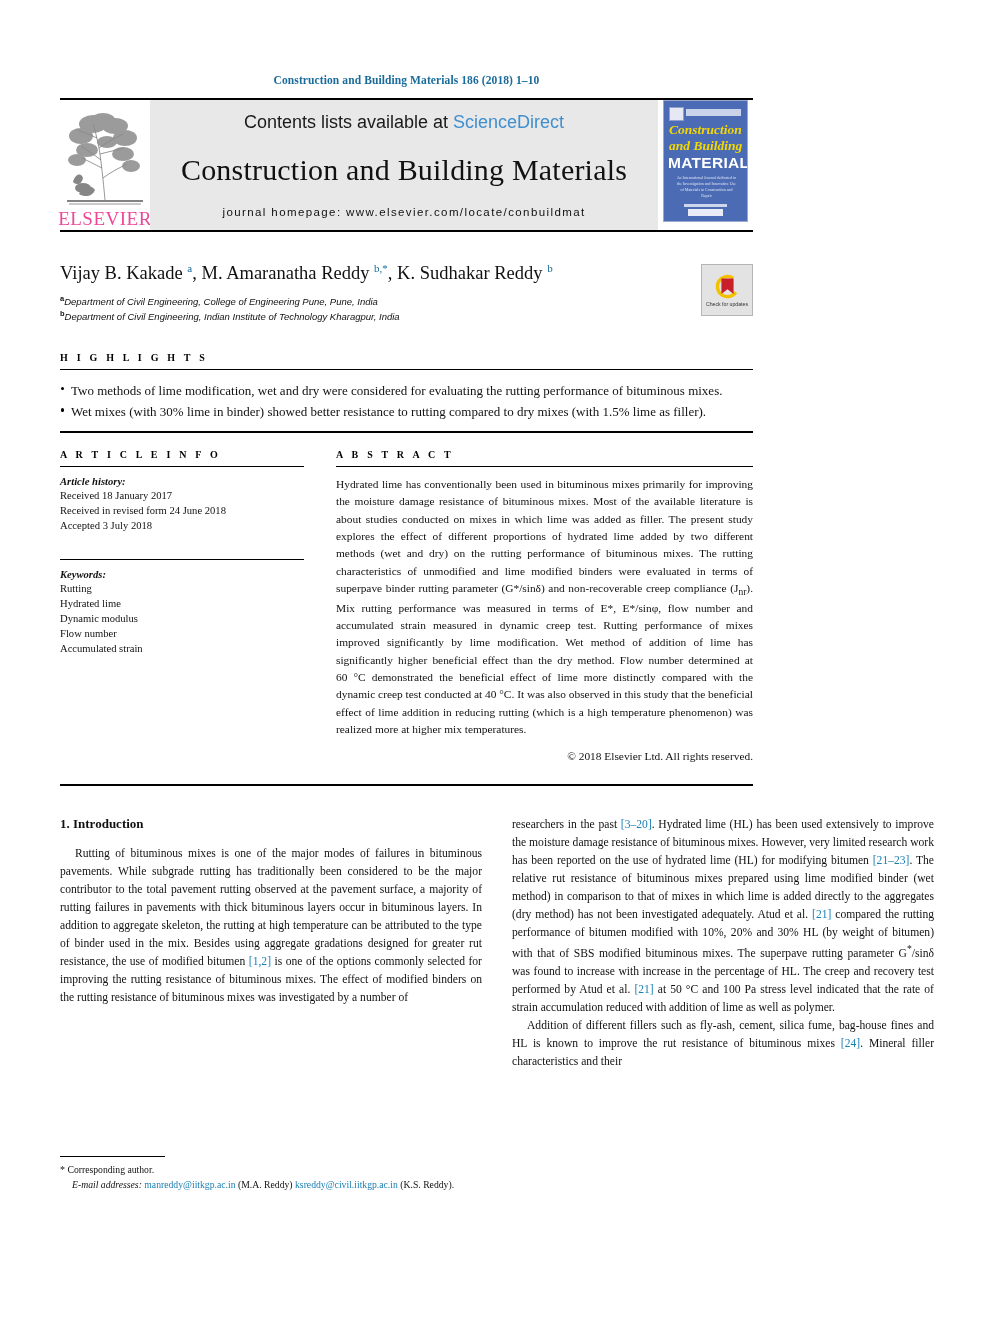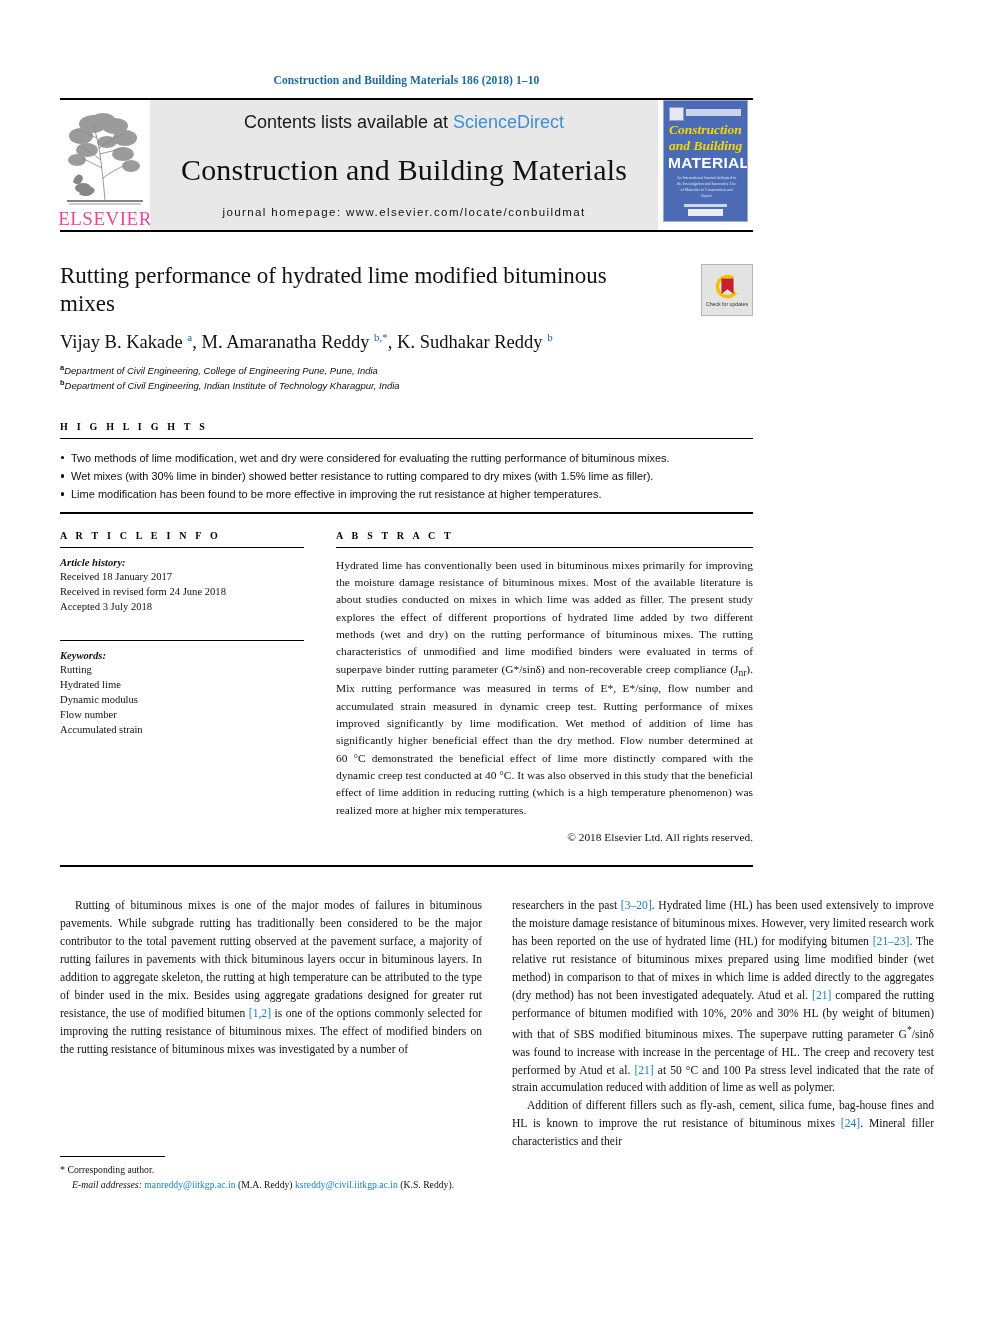--- a/index.html
+++ b/index.html
@@ -173,22 +173,22 @@
   
   .highlights { margin:28px 60px 0 60px; }
   .sect-label {
     font-family:"Liberation Serif", serif;
     font-weight:bold; font-size:10px;
     letter-spacing:3.2px; color:#000;
     margin-bottom:6px;
   }
   .hl-list { margin:0; padding:10px 0 8px 0; }
   .hl-item {
-    font-family:Liberation Sans, sans-serif;
-    font-size:11px; line-height:1.65; color:#111;
+    font-family:Liberation Serif, serif;
+    font-size:13px; line-height:1.65; color:#111;
     padding-left:11px; position:relative;
   }
   .hl-item:before {
     content:""; position:absolute; left:1px; top:7px;
     width:3.2px; height:3.2px; border-radius:50%; background:#000;
   }
 
   
   .infoabs { margin:16px 60px 16px 60px; display:flex; gap:32px; }
   .col-info { width:244px; flex:0 0 244px; }
@@ -318,21 +318,20 @@
         <div class="blurb">An International Journal dedicated to the Investigation and Innovative Use of Materials in Construction and Repair</div>
         <div class="footline"></div>
         <div class="foot"></div>
       </div>
     </div>
 
   </div>
   <div class="masthead-rule-bottom"></div>
 
   <div class="titleblock">
-    <h1 class="art-title">Rutting performance of hydrated lime modified bituminous mixes</h1>
     <div class="authors">Vijay B. Kakade <sup>a</sup>, M. Amaranatha Reddy <sup>b,*</sup>, K. Sudhakar Reddy <sup>b</sup></div>
     <div class="affil">
       <div><sup>a</sup><span>Department of Civil Engineering, College of Engineering Pune, Pune, India</span></div>
       <div><sup>b</sup><span>Department of Civil Engineering, Indian Institute of Technology Kharagpur, India</span></div>
     </div>
 
     <div class="crossmark">
       <svg width="27" height="27" viewBox="0 0 40 40">
         <circle cx="20" cy="20" r="15" fill="none" stroke="#f2c200" stroke-width="5" stroke-dasharray="70 24" transform="rotate(35 20 20)"></circle>
         <path d="M11 8 H29 V31 L20 24 L11 31 Z" fill="#c8202a"></path>
@@ -340,21 +339,20 @@
       <div class="cmtxt">Check for updates</div>
     </div>
   </div>
 
   <div class="highlights">
     <div class="sect-label">H I G H L I G H T S</div>
     <div class="rule-thin"></div>
     <div class="hl-list">
       <div class="hl-item">Two methods of lime modification, wet and dry were considered for evaluating the rutting performance of bituminous mixes.</div>
       <div class="hl-item">Wet mixes (with 30% lime in binder) showed better resistance to rutting compared to dry mixes (with 1.5% lime as filler).</div>
-      <div class="hl-item">Lime modification has been found to be more effective in improving the rut resistance at higher temperatures.</div>
     </div>
     <div class="rule-thick"></div>
   </div>
 
   <div class="infoabs">
 
     <div class="col-info">
       <div class="sect-label">A R T I C L E   I N F O</div>
       <div class="rule-thin"></div>
       <div class="meta-block">
@@ -381,20 +379,21 @@
       <div class="abs-body">Hydrated lime has conventionally been used in bituminous mixes primarily for improving the moisture damage resistance of bituminous mixes. Most of the available literature is about studies conducted on mixes in which lime was added as filler. The present study explores the effect of different proportions of hydrated lime added by two different methods (wet and dry) on the rutting performance of bituminous mixes. The rutting characteristics of unmodified and lime modified binders were evaluated in terms of superpave binder rutting parameter (G*/sinδ) and non-recoverable creep compliance (J<sub>nr</sub>). Mix rutting performance was measured in terms of E*, E*/sinφ, flow number and accumulated strain measured in dynamic creep test. Rutting performance of mixes improved significantly by lime modification. Wet method of addition of lime has significantly higher beneficial effect than the dry method. Flow number determined at 60&nbsp;°C demonstrated the beneficial effect of lime more distinctly compared with the dynamic creep test conducted at 40&nbsp;°C. It was also observed in this study that the beneficial effect of lime addition in reducing rutting (which is a high temperature phenomenon) was realized more at higher mix temperatures.</div>
       <div class="copyright">© 2018 Elsevier Ltd. All rights reserved.</div>
     </div>
 
   </div>
 
   <div style="margin:22px 60px 0 60px;" class="rule-thick"></div>
 
   <div class="bodycols">
     <div class="bcol">
+      <div class="h2">1. Introduction</div>
       <p class="para">Rutting of bituminous mixes is one of the major modes of failures in bituminous pavements. While subgrade rutting has traditionally been considered to be the major contributor to the total pavement rutting observed at the pavement surface, a majority of rutting failures in pavements with thick bituminous layers occur in bituminous layers. In addition to aggregate skeleton, the rutting at high temperature can be attributed to the type of binder used in the mix. Besides using aggregate gradations designed for greater rut resistance, the use of modified bitumen <span class="ref">[1,2]</span> is one of the options commonly selected for improving the rutting resistance of bituminous mixes. The effect of modified binders on the rutting resistance of bituminous mixes was investigated by a number of</p>
     </div>
     <div class="bcol">
       <p class="para" style="text-indent:0;">researchers in the past <span class="ref">[3–20]</span>. Hydrated lime (HL) has been used extensively to improve the moisture damage resistance of bituminous mixes. However, very limited research work has been reported on the use of hydrated lime (HL) for modifying bitumen <span class="ref">[21–23]</span>. The relative rut resistance of bituminous mixes prepared using lime modified binder (wet method) in comparison to that of mixes in which lime is added directly to the aggregates (dry method) has not been investigated adequately. Atud et al. <span class="ref">[21]</span> compared the rutting performance of bitumen modified with 10%, 20% and 30% HL (by weight of bitumen) with that of SBS modified bituminous mixes. The superpave rutting parameter G<sup>*</sup>/sinδ was found to increase with increase in the percentage of HL. The creep and recovery test performed by Atud et al. <span class="ref">[21]</span> at 50&nbsp;°C and 100&nbsp;Pa stress level indicated that the rate of strain accumulation reduced with addition of lime as well as polymer.</p>
       <p class="para">Addition of different fillers such as fly-ash, cement, silica fume, bag-house fines and HL is known to improve the rut resistance of bituminous mixes <span class="ref">[24]</span>. Mineral filler characteristics and their</p>
     </div>
   </div>
 
   <div class="footnote-wrap">
     <div class="fn-rule"></div>

